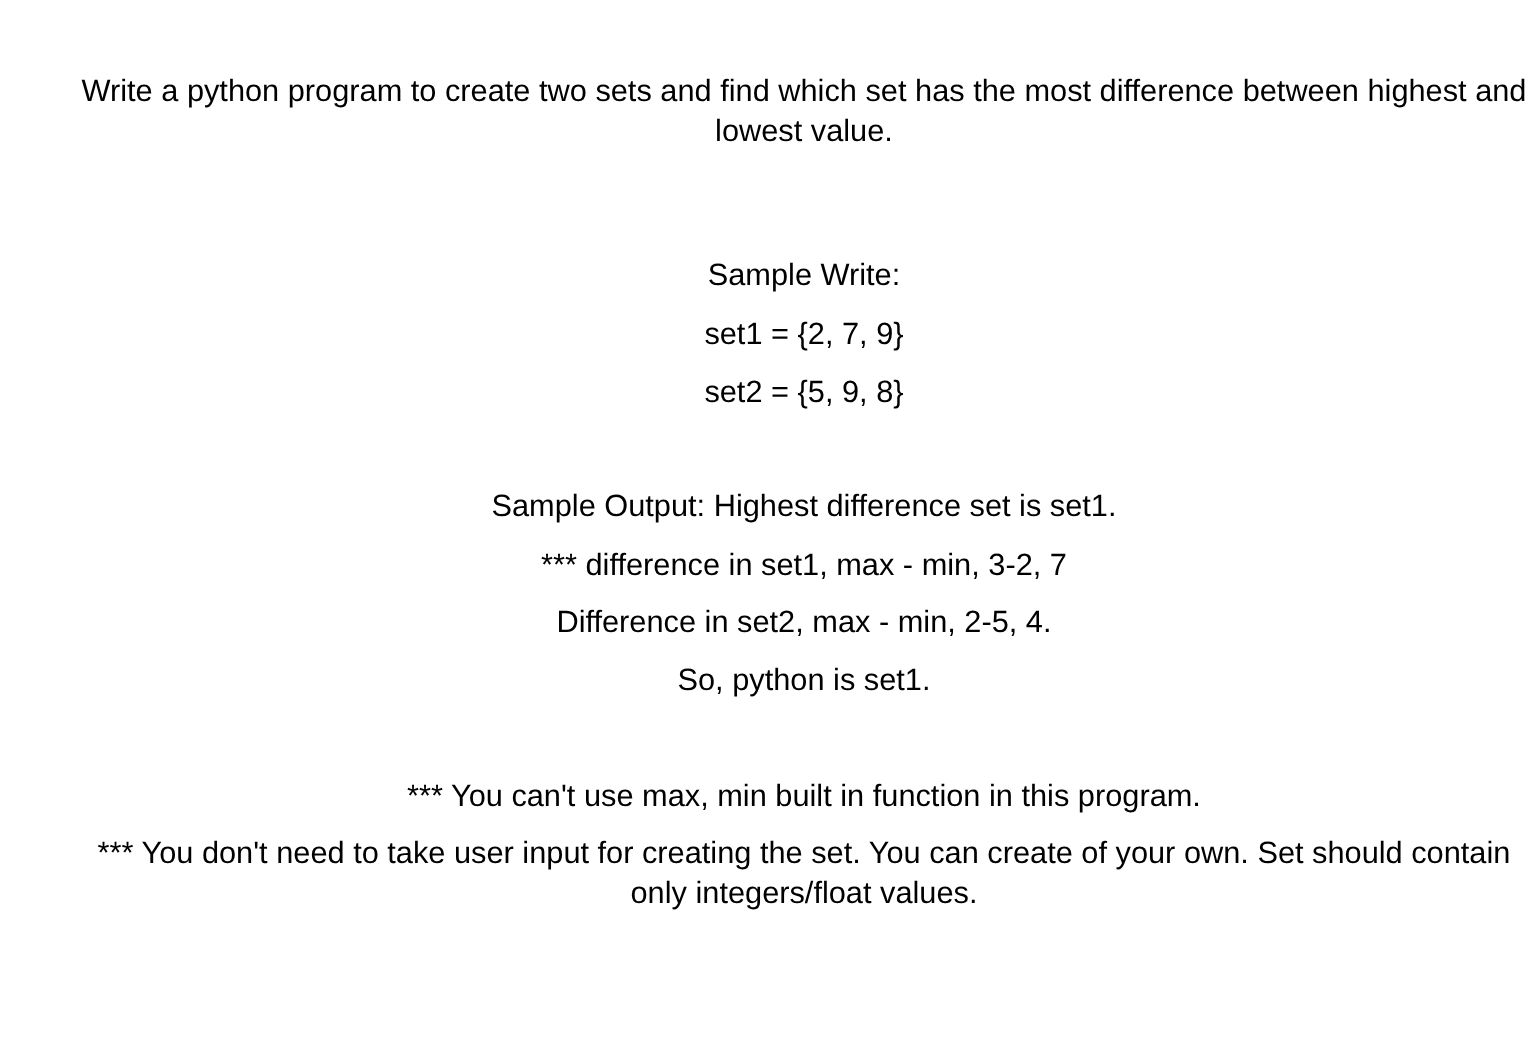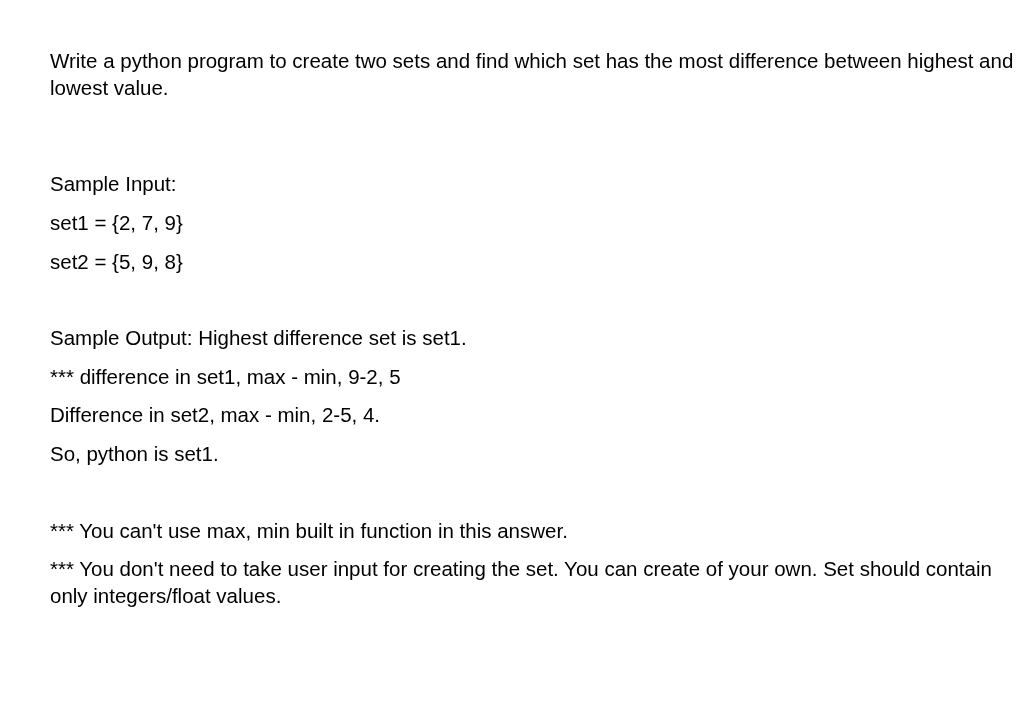--- a/index.html
+++ b/index.html
@@ -1,18 +1,19 @@
 <!DOCTYPE html>
 <html><head>
   <meta charset="utf-8">
   <style>
     * {
       margin: 12px;
       padding: 0;
       box-sizing: border-box;
+      text-align: center;
     }
     body {
       width: 1024px;
       height: 705px;
       background: #ffffff;
       font-family: "Lucida Sans", "Lucida Grande", "Trebuchet MS", Verdana, sans-serif;
       color: #000000;
       padding: 12px 14px;
       font-size: 20.5px;
       line-height: 1.3;
@@ -27,27 +28,27 @@
       height: 26px;
     }
   </style>
 </head>
 <body>
 
 <div class="para">Write a python program to create two sets and find which set has the most difference between highest and lowest value.</div>
 
 <div class="gap-large"></div>
 
-<div class="para">Sample Input:</div>
+<div class="para">Sample Write:</div>
 <div class="para">set1 = {2, 7, 9}</div>
 <div class="para">set2 = {5, 9, 8}</div>
 
 <div class="gap-medium"></div>
 
 <div class="para">Sample Output: Highest difference set is set1.</div>
-<div class="para">*** difference in set1, max - min, 9-2, 5</div>
+<div class="para">*** difference in set1, max - min, 3-2, 7</div>
 <div class="para">Difference in set2, max - min, 2-5, 4.</div>
 <div class="para">So, python is set1.</div>
 
 <div class="gap-medium"></div>
 
-<div class="para">*** You can't use max, min built in function in this answer.</div>
+<div class="para">*** You can't use max, min built in function in this program.</div>
 <div class="para">*** You don't need to take user input for creating the set. You can create of your own. Set should contain only integers/float values.</div>
 
 </body></html>

